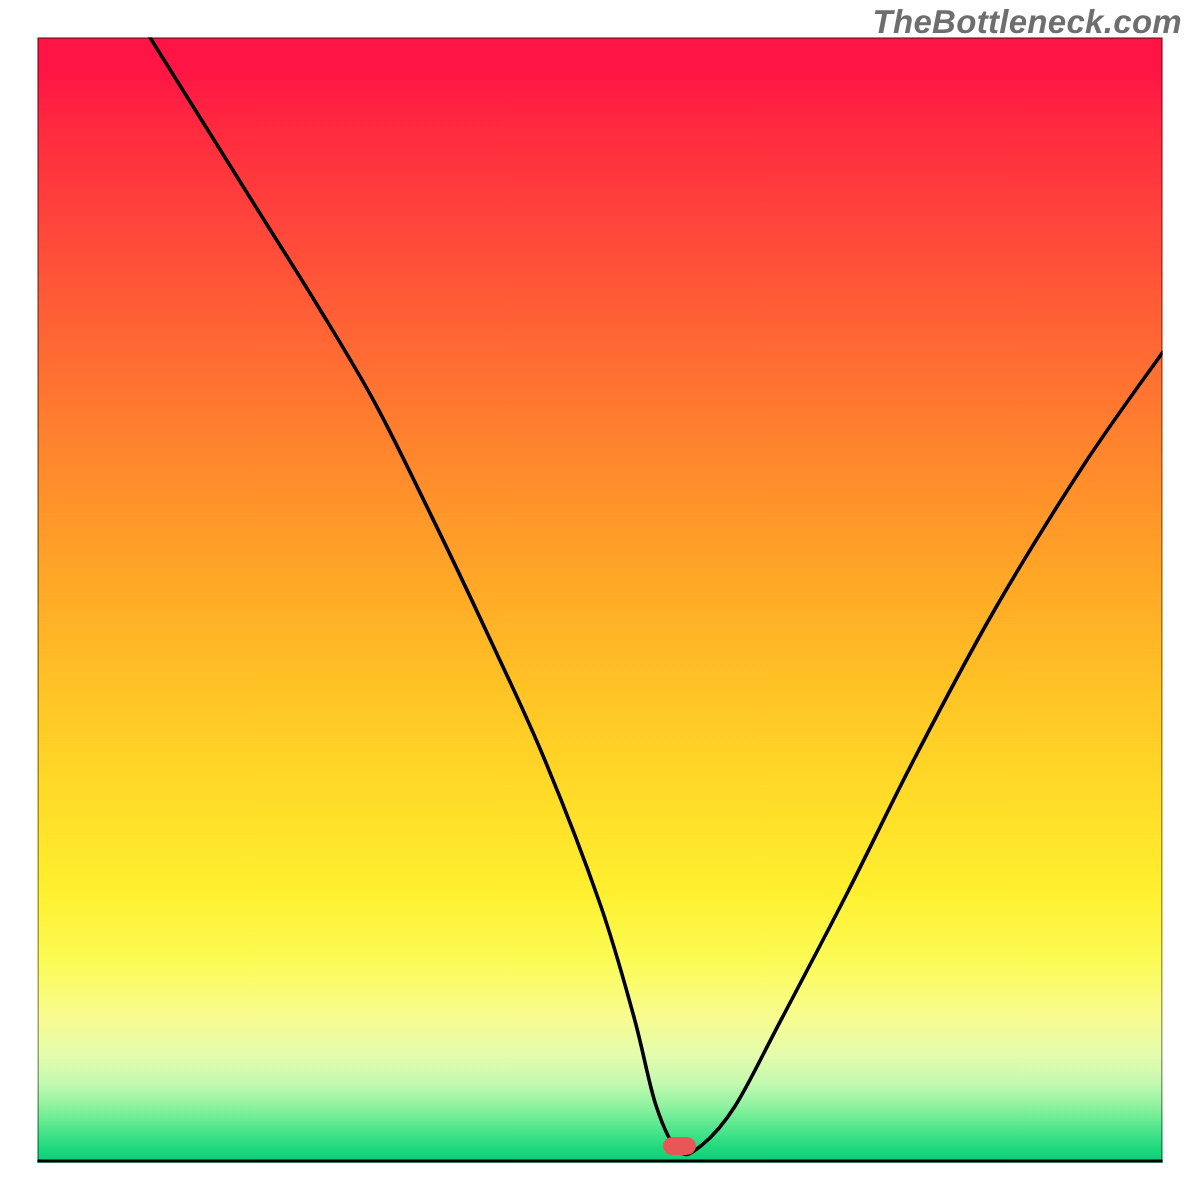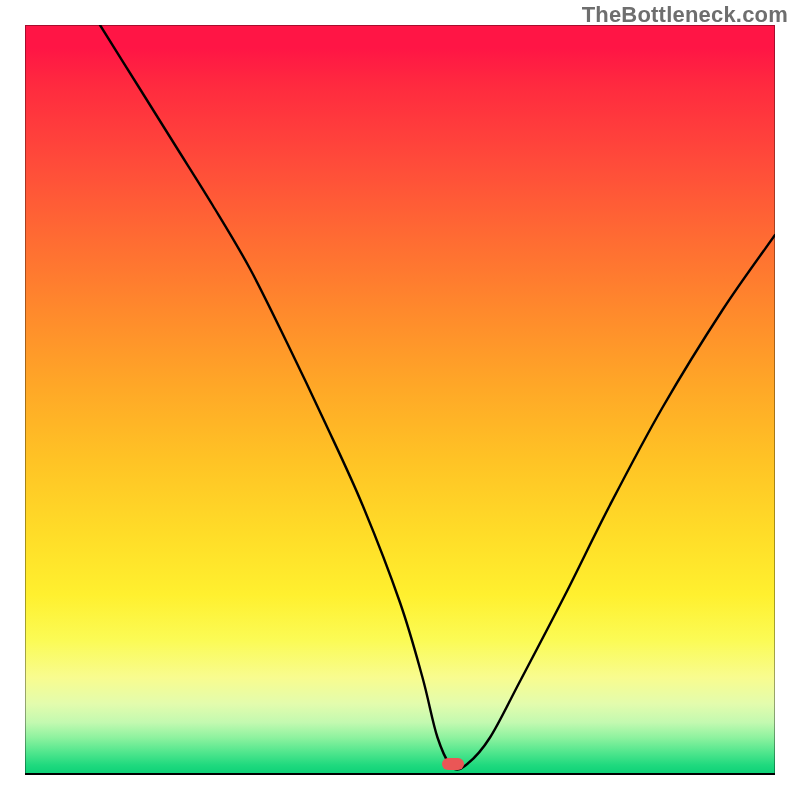--- a/index.html
+++ b/index.html
@@ -8,20 +8,21 @@
     width: 800px;
     height: 800px;
     overflow: hidden;
     background: #ffffff;
     font-family: Arial, Helvetica, sans-serif;
   }
   .container {
     position: relative;
     width: 800px;
     height: 800px;
+    font-style: italic;
   }
   .watermark {
     position: absolute;
     top: 2px;
     right: 12px;
     font-size: 22px;
     font-weight: 600;
     color: #6e6e6e;
     letter-spacing: 0.2px;
     z-index: 30;

